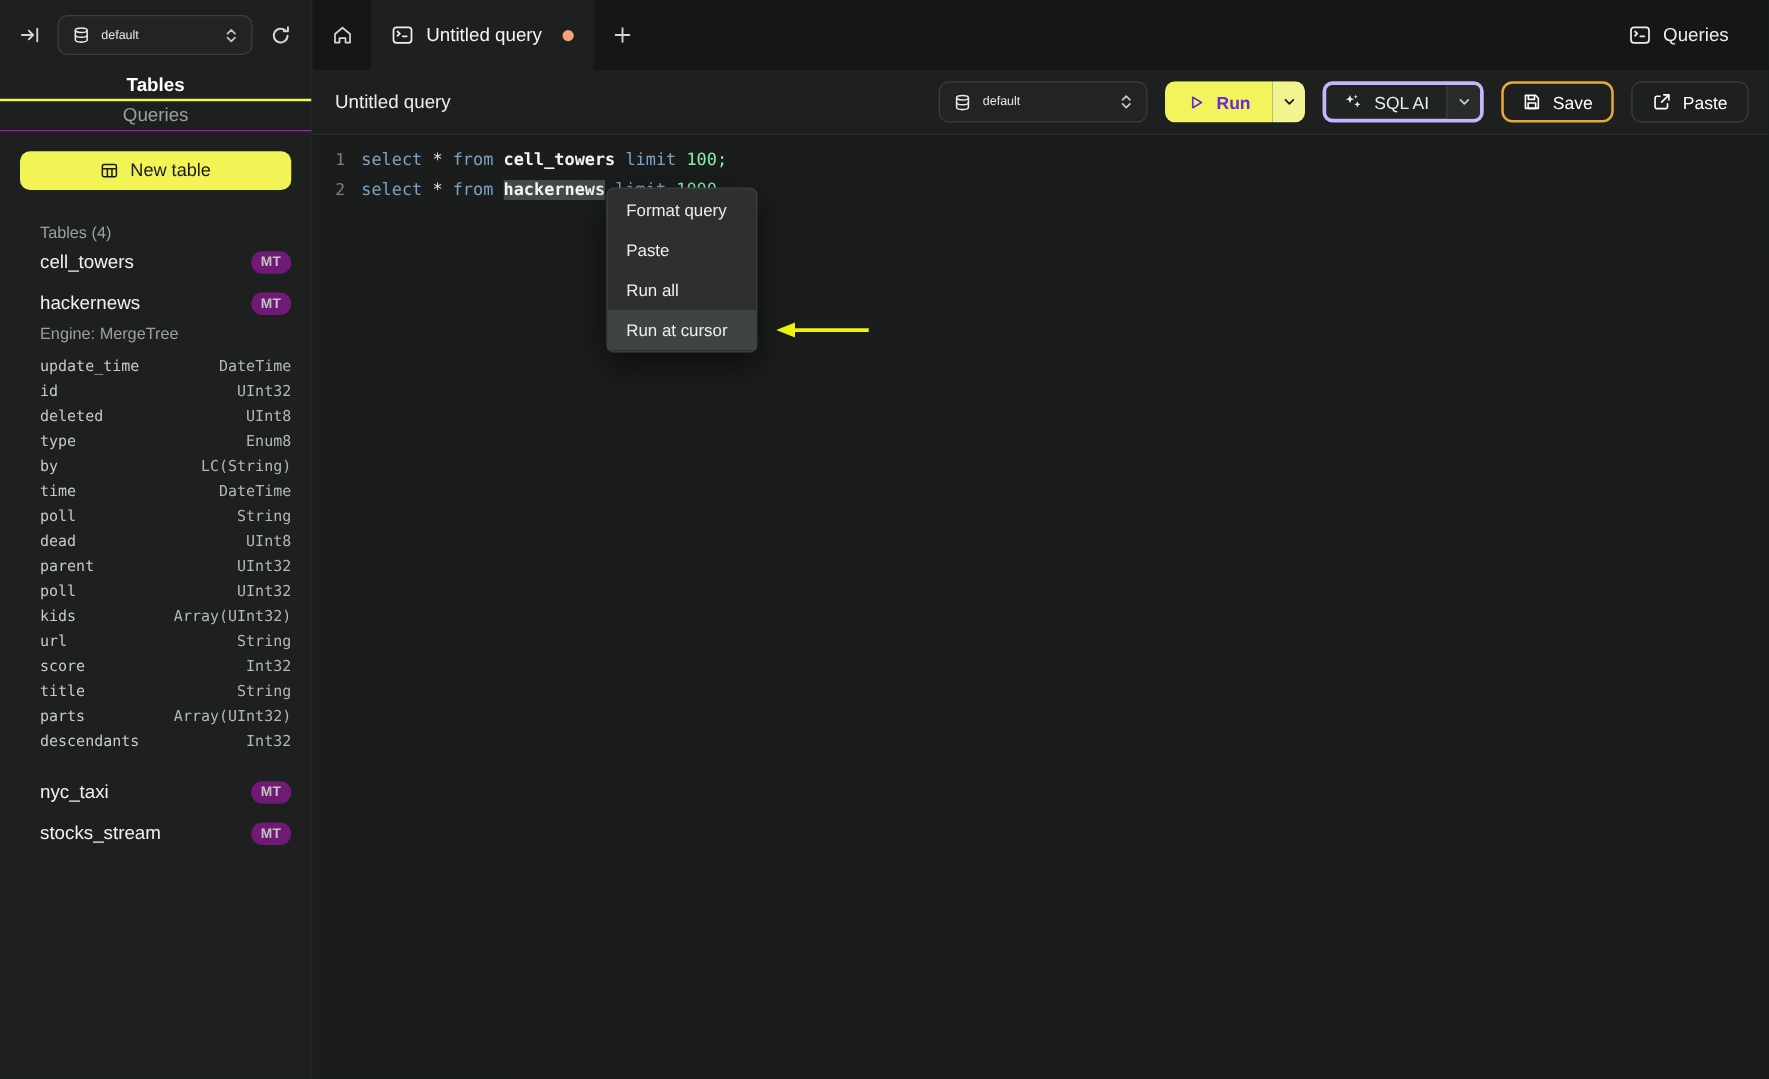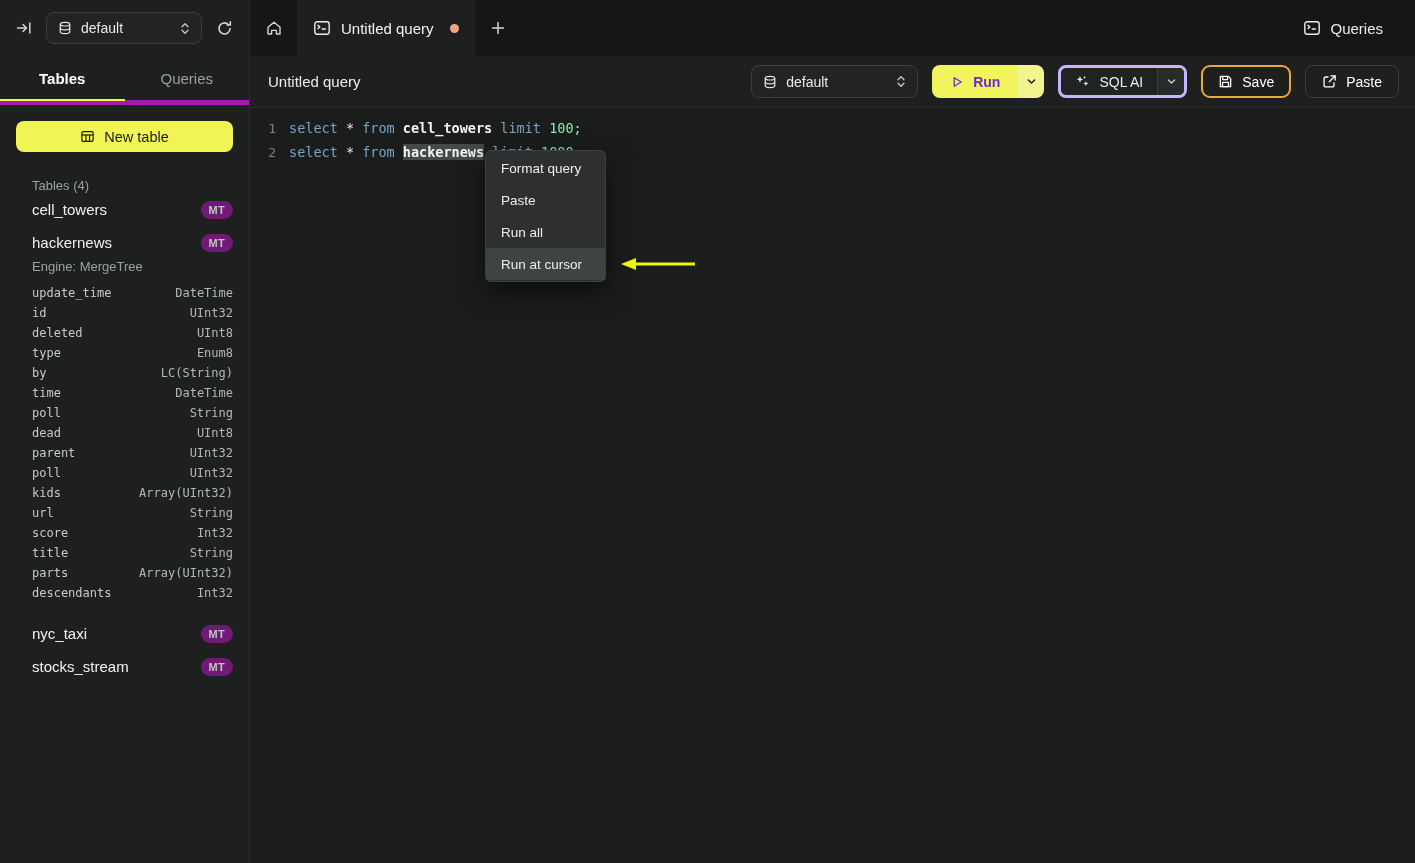--- a/index.html
+++ b/index.html
@@ -19,21 +19,21 @@
     display:flex; align-items:center; gap:14px; padding:0 16px;
     border-right:1px solid #272b29;
   }
   .icon-btn {
     background:none; border:none; padding:0; cursor:pointer;
     color:#d3d6d4; display:flex; align-items:center; justify-content:center;
   }
   .select {
     display:flex; align-items:center; gap:9px; height:32px; padding:0 11px;
     border:1px solid #3b3f3d; border-radius:8px; background:#212423;
-    color:#e8eae9; font-size:14px; cursor:pointer;
+    color:#e8eae9; font-size:10px; cursor:pointer;
   }
   .topbar-left .select { flex:1; }
   .select .caret { margin-left:auto; color:#c3c7c5; }
 
   .topbar-strip { flex:1; background:#141716; display:flex; align-items:center; min-width:0; }
   .home-btn { width:47px; height:56px; }
   .query-tab {
     height:56px; display:flex; align-items:center; gap:10px; padding:0 16px;
     background:#1d201f; cursor:pointer;
   }
@@ -46,21 +46,21 @@
   }
 
   
   .main { display:flex; height:807px; }
 
   
   .sidebar {
     width:250px; flex-shrink:0; background:#1d201f;
     border-right:1px solid #272b29; display:flex; flex-direction:column;
   }
-  .side-tabs { display:flex; height:49px; border-bottom:5px solid #a21caf; flex-shrink:0; }
+  .side-tabs { display:flex; height:49px; border-bottom:1px solid #a21caf; flex-shrink:0;flex-direction:column; }
   .side-tab {
     flex:1; display:flex; align-items:center; justify-content:center;
     font-size:15px; color:#9ba09d; cursor:pointer; position:relative;
   }
   .side-tab.active { color:#ffffff; font-weight:700; }
   .side-tab.active::after {
     content:""; position:absolute; left:0; right:0; bottom:-1px; height:2px; background:#f2f455;
   }
   .side-body { padding:16px 16px 0 16px; overflow:hidden; }
   .new-table-btn {

